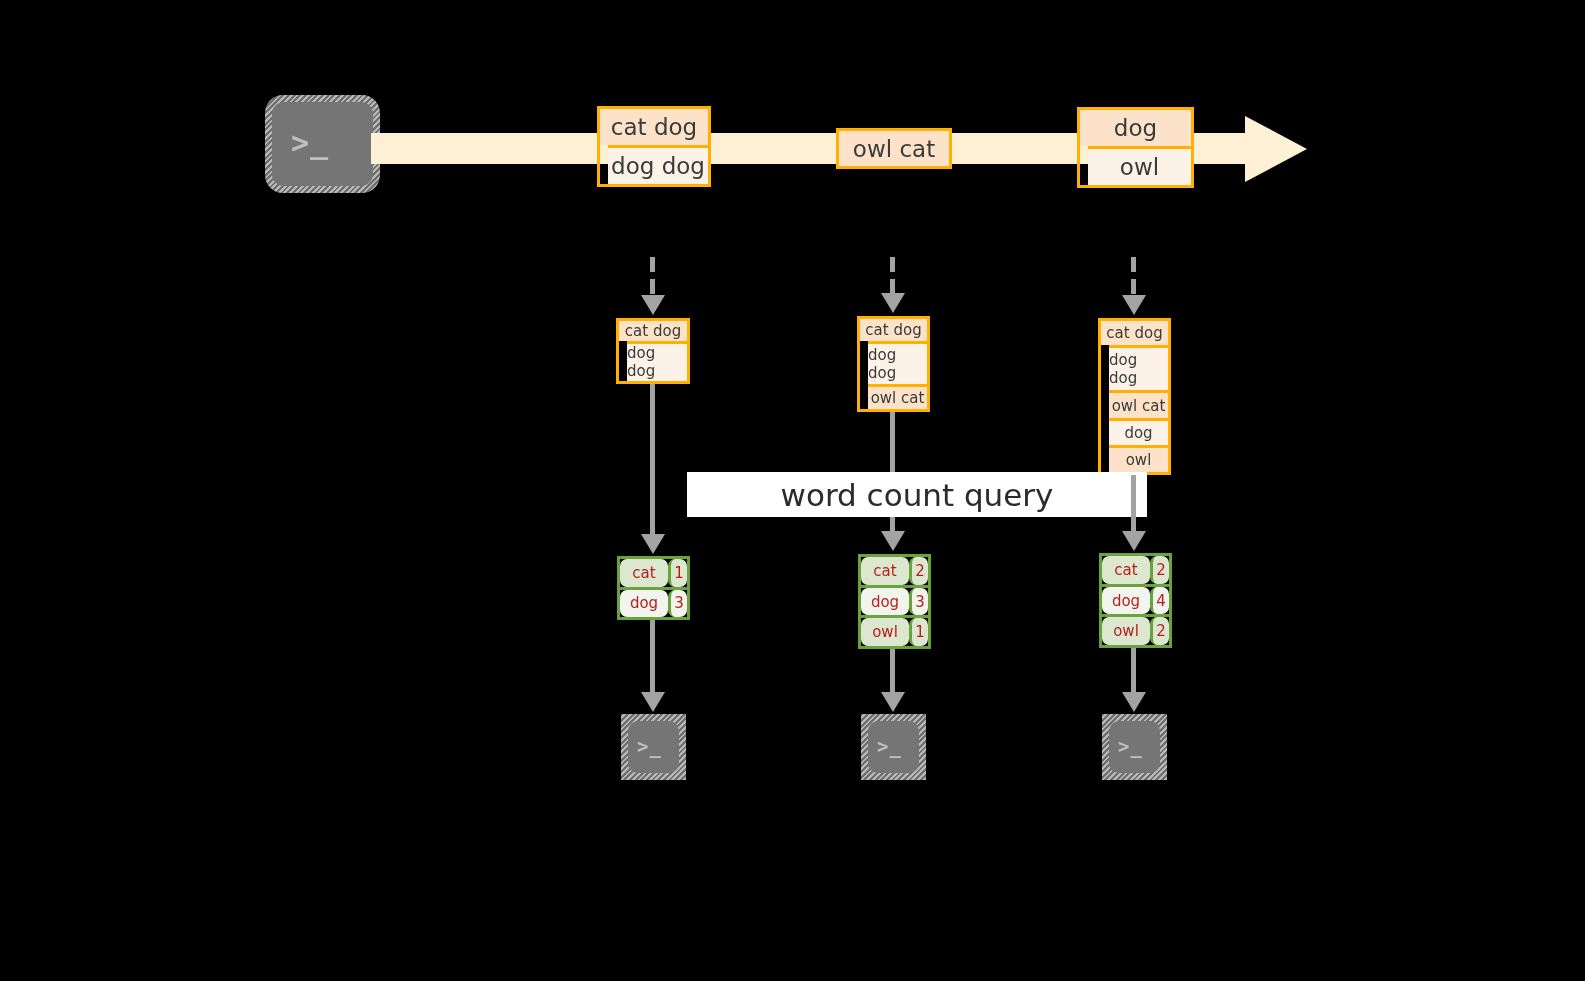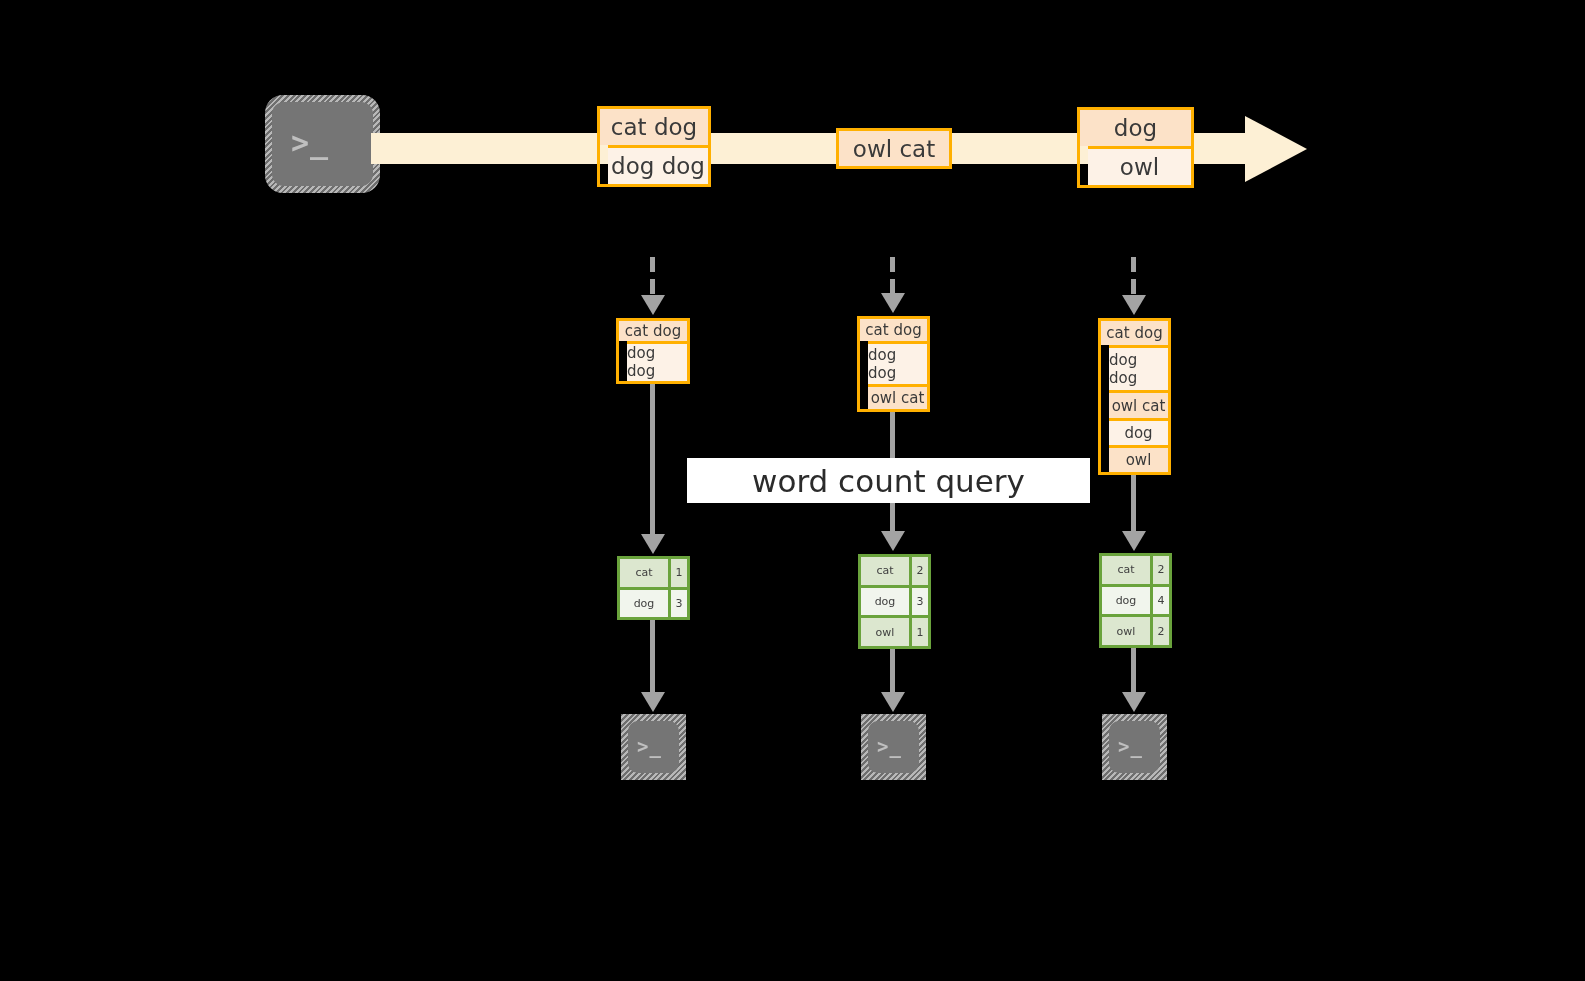--- a/index.html
+++ b/index.html
@@ -37,21 +37,21 @@
   .orow + .orow{border-top:3px solid #FFB000;margin-left:8px;}
   .obox.big .orow{font-size:23px;}
   .obox.small .orow{font-size:15px;}
 
   
   .gbox{position:absolute;box-sizing:border-box;border:3px solid #6AA33C;
         display:flex;flex-direction:column;}
   .grow{flex:1 1 auto;display:flex;box-sizing:border-box;}
   .grow + .grow{border-top:3px solid #6AA33C;}
   .gk,.gv{display:flex;align-items:center;justify-content:center;
-          font-size:11px;color:#404040;box-sizing:border-box;}
+          font-size:15px;color:#b91c1c;box-sizing:border-box;border-radius:7px;}
   .gk{width:48px;}
   .gv{flex:1 1 auto;border-left:3px solid #6AA33C;}
   .grow.d .gk,.grow.d .gv{background:#DCE7CF;}
   .grow.l .gk,.grow.l .gv{background:#F1F5ED;}
 
   
   .vline{position:absolute;width:5px;background:#A3A3A3;}
   .vdash{position:absolute;width:5px;
          background:linear-gradient(#A3A3A3 0 70%, transparent 70% 100%);
          background-size:100% 22px;background-repeat:repeat-y;}
@@ -191,17 +191,17 @@
 
   <div class="vline" style="left:1131px;top:648px;height:49px;"></div>
   <div class="vhead" style="left:1122px;top:692px;"></div>
 
   <div class="term term-sq" style="left:1102px;top:714px;width:65px;height:66px;">
     <div class="term-inner">
       <span class="term-glyph" style="left:9px;top:16px;font-size:19px;">&gt;_</span>
     </div>
   </div>
 
-  <div class="qlabel" style="left:687px;top:458px;width:403px;height:45px;">
+  <div class="qlabel" style="left:687px;top:472px;width:460px;height:45px;">
     <span>word count query</span>
   </div>
 
 </div>
 
 </body></html>

